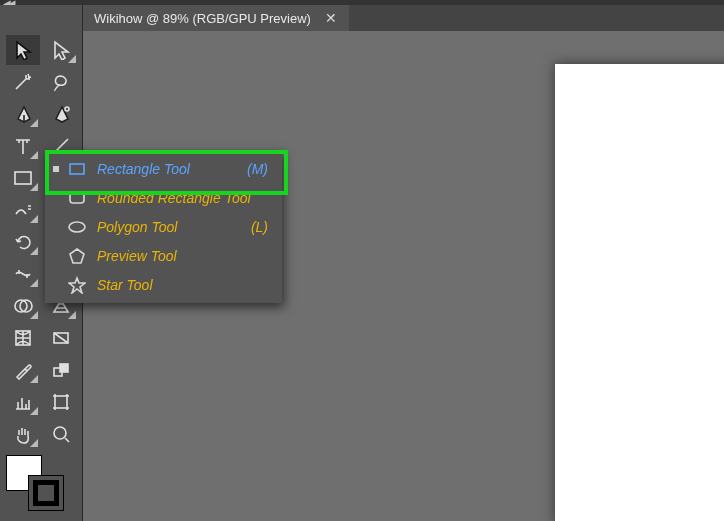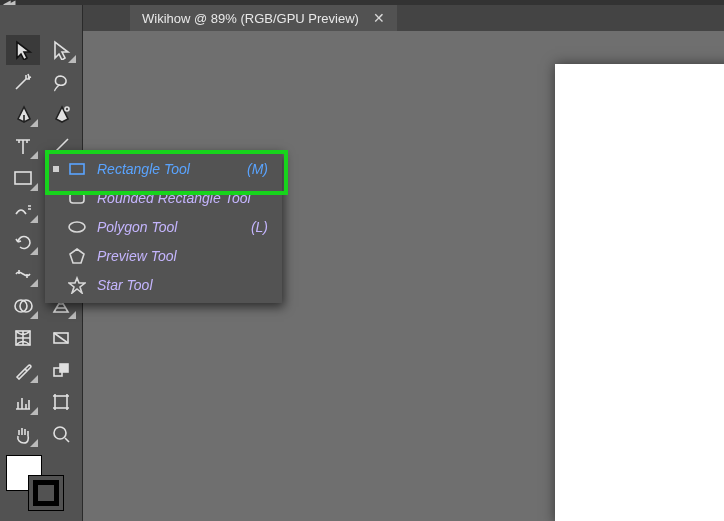--- a/index.html
+++ b/index.html
@@ -1,39 +1,39 @@
 <!DOCTYPE html>
 <html><head>
 <meta charset="utf-8">
 <style>
   html,body{margin:0;padding:0;width:724px;height:521px;overflow:hidden;font-family:Arial,Helvetica,sans-serif;background:#525252;}
   
   .topbar{position:absolute;left:0;top:0;width:724px;height:5px;background:#333;}
   .topbar .chev{position:absolute;left:3px;top:-2px;color:#c0c0c0;font-size:10px;letter-spacing:-3px;}
   
   .tabstrip{position:absolute;left:82px;top:5px;width:642px;height:26px;background:#444;}
-  .doctab{position:absolute;left:0;top:0;height:26px;display:flex;align-items:center;padding:0 12px;color:#e8e8e8;font-size:13px;background:#525252;margin-left:48px;}
+  .doctab{position:absolute;left:0;top:0;height:26px;display:flex;align-items:center;padding:0 12px;color:#e8e8e8;font-size:13px;background:#525252;}
   .doctab .close{margin-left:14px;color:#d8d8d8;font-size:14px;cursor:pointer;}
   
   .toolbox{position:absolute;left:0;top:5px;width:82px;height:516px;background:#525252;border-right:1px solid #2a2a2a;}
   .tool{position:absolute;width:34px;height:30px;display:flex;align-items:center;justify-content:center;color:#e0e0e0;}
   .tool svg{width:20px;height:20px;stroke:#e0e0e0;fill:none;stroke-width:1.6;}
   .tool.sel{background:#3a3a3a;}
   .tool .corner{position:absolute;right:2px;bottom:2px;width:0;height:0;border-left:4px solid transparent;border-top:4px solid transparent;border-right:4px solid #bbb;border-bottom:4px solid #bbb;}
   
   .swatches{position:absolute;left:6px;top:450px;width:58px;height:48px;}
   .sw-fill{position:absolute;left:0;top:0;width:34px;height:34px;background:#fff;border:1px solid #000;}
   .sw-stroke{position:absolute;left:22px;top:20px;width:34px;height:34px;background:#525252;border:1px solid #000;}
   .sw-stroke::after{content:"";position:absolute;left:4px;top:4px;right:4px;bottom:4px;border:5px solid #000;}
   
   .canvas-area{position:absolute;left:82px;top:31px;width:642px;height:490px;background:#6f6f6f;}
   .artboard{position:absolute;left:473px;top:33px;width:200px;height:460px;background:#fff;box-shadow:0 0 12px rgba(0,0,0,.5);}
   
   .flyout{position:absolute;left:45px;top:150px;width:237px;background:#535353;box-shadow:2px 4px 10px rgba(0,0,0,.6);padding:4px 0;z-index:20;font-style:italic;}
-  .flyrow{height:29px;display:flex;align-items:center;color:#c4b5fd;font-size:14px;padding-left:8px;position:relative;cursor:default;}
+  .flyrow{height:29px;display:flex;align-items:center;color:#eab308;font-size:14px;padding-left:8px;position:relative;cursor:default;}
   .flyrow .dot{width:6px;height:6px;background:#cfcfcf;margin-right:8px;border-radius:0;}
   .flyrow .dot.empty{background:transparent;}
   .flyrow .ic{width:20px;height:20px;margin-right:10px;display:flex;align-items:center;justify-content:center;}
   .flyrow .ic svg{width:18px;height:18px;stroke:#d8d8d8;fill:none;stroke-width:1.6;}
   .flyrow .lbl{flex:1;}
   .flyrow .short{position:absolute;right:14px;}
   .flyrow.active{color:#5aa4ff;}
   .flyrow.active .ic svg{stroke:#5aa4ff;}
   .highlight-box{position:absolute;left:45px;top:150px;width:235px;height:37px;border:4px solid #17d41c;z-index:30;pointer-events:none;}
 </style>

